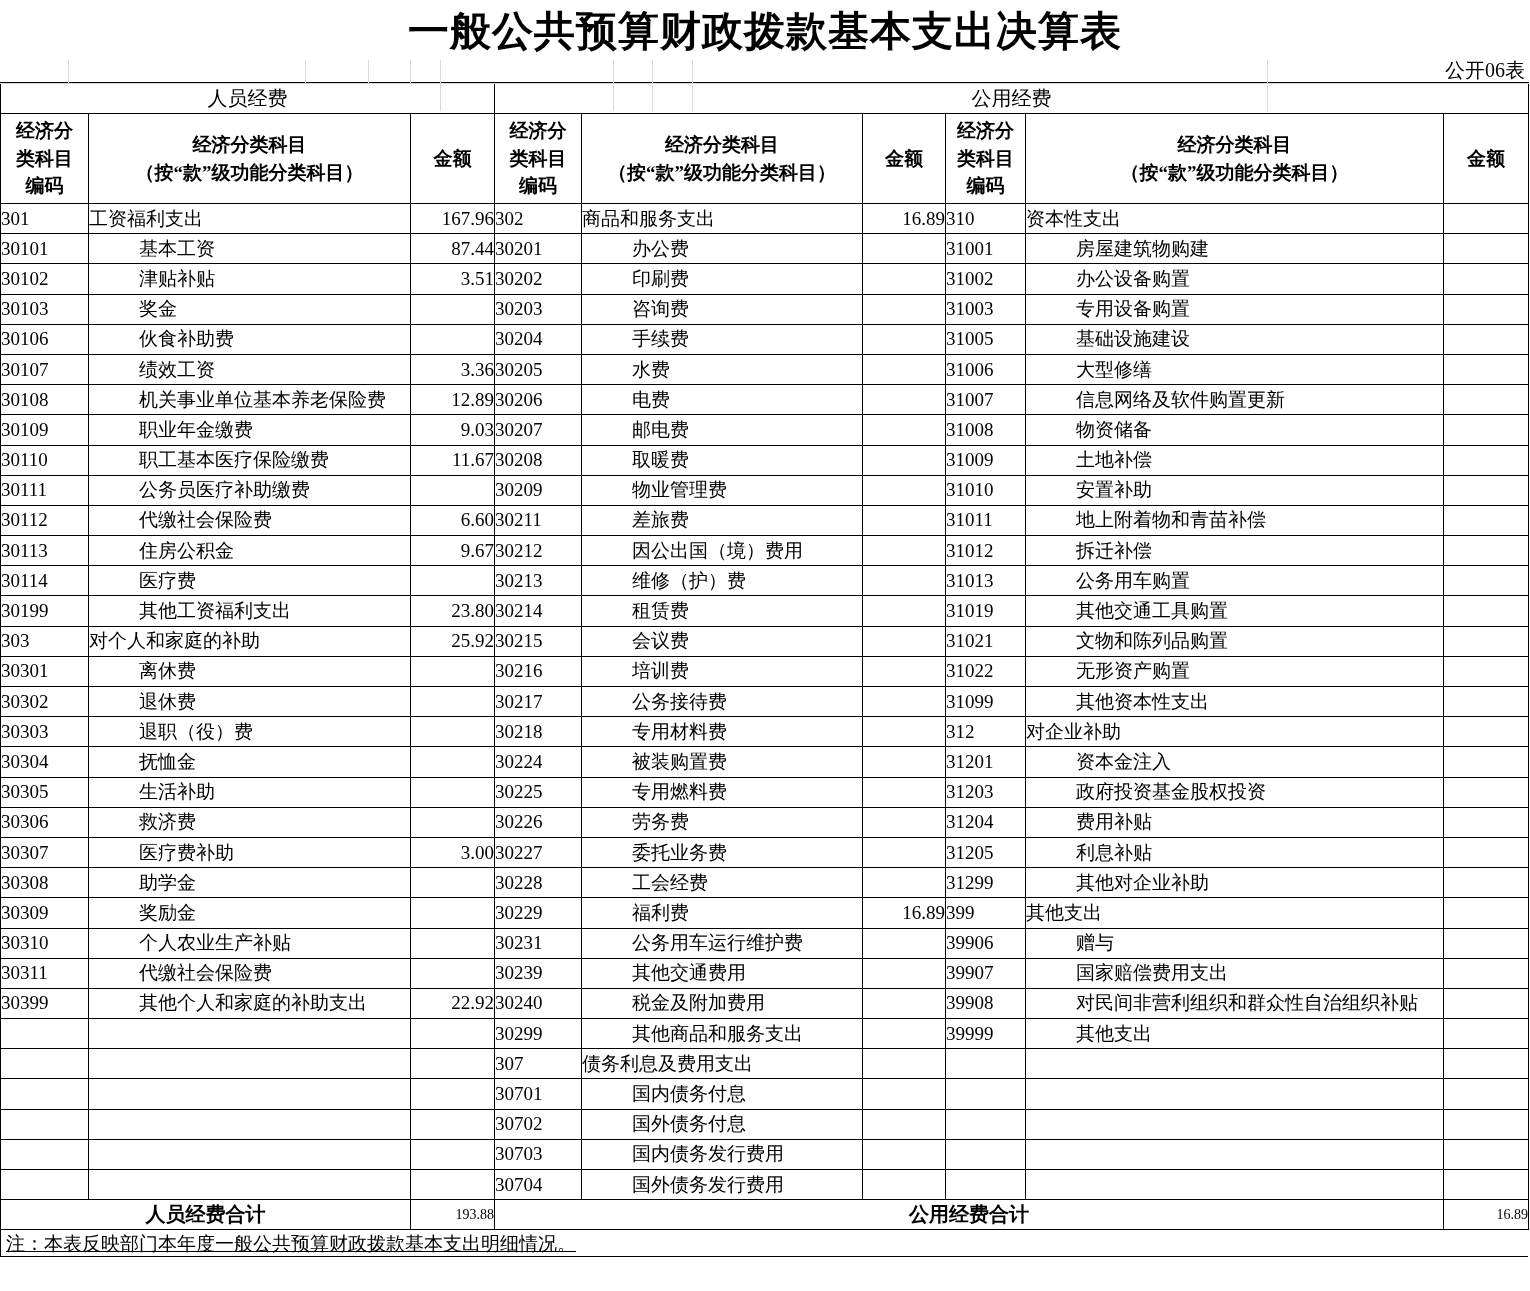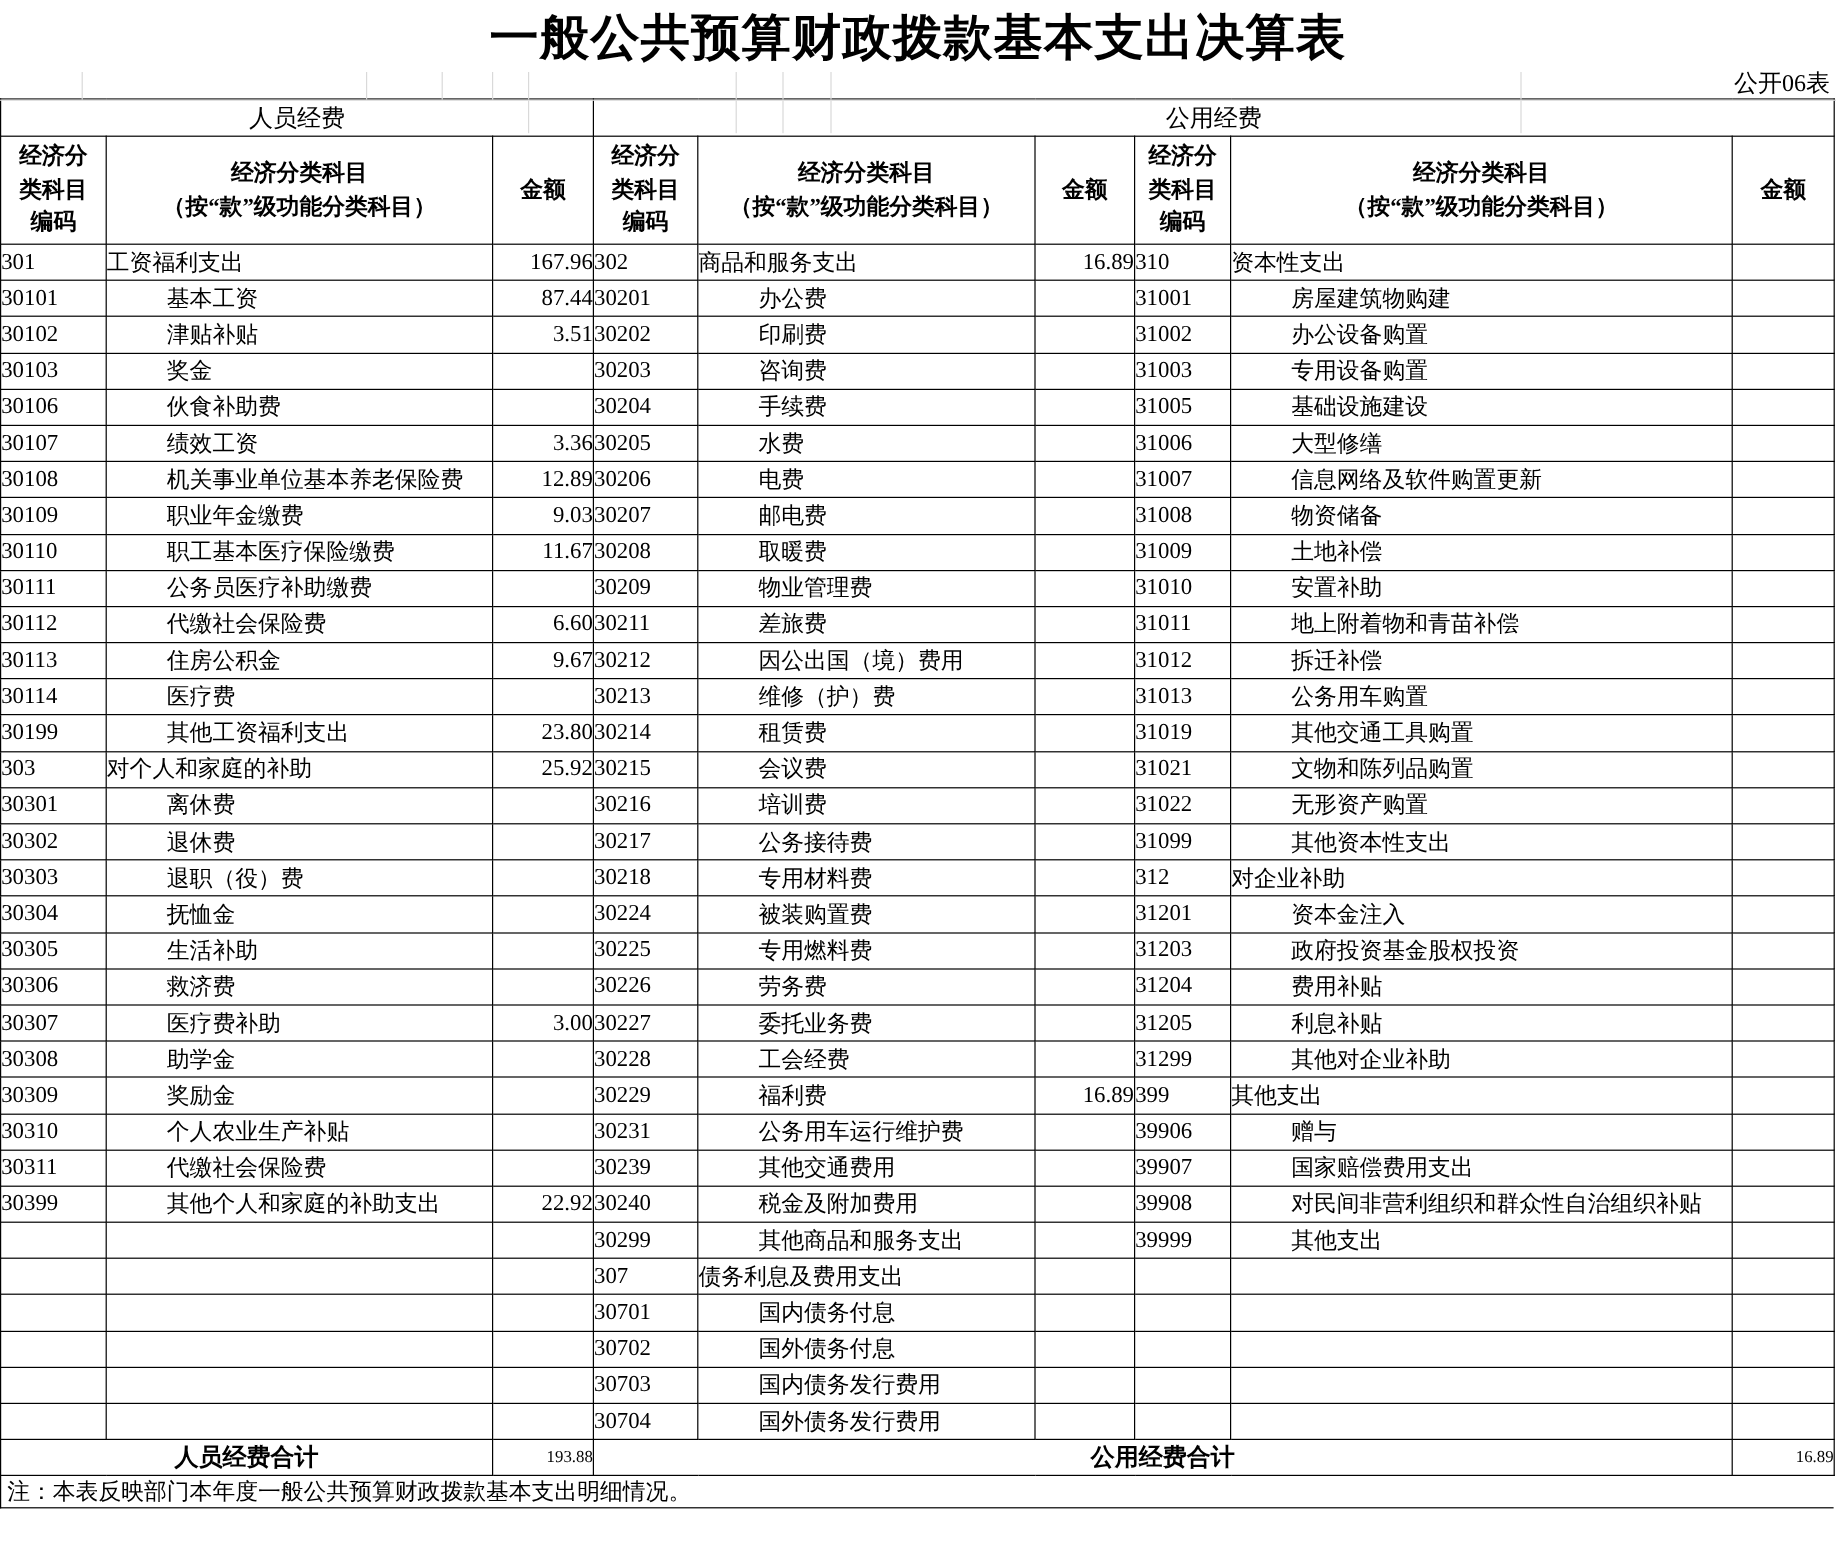--- a/index.html
+++ b/index.html
@@ -14,21 +14,21 @@
   .col-head th{height:89px;font-weight:bold;font-size:19px;text-align:center;
                white-space:pre-line;line-height:1.45;vertical-align:middle;}
   tbody td{height:29.2px;font-size:19px;white-space:nowrap;vertical-align:middle;}
   td.code{text-align:left;padding-left:5px;}
   td.name{text-align:left;padding-left:7px;}
   td.name.sub{padding-left:50px;}
   td.amt{text-align:right;padding-right:3px;}
   tfoot td{height:29px;font-size:14px;vertical-align:middle;}
   td.total-label{text-align:center;font-weight:bold;font-size:20px;}
   .note{width:1528px;box-sizing:border-box;height:27px;line-height:27px;font-size:19px;
-        padding-left:5px;border-left:1px solid #000;border-bottom:1px solid #000;}
+        padding-left:5px;border-left:1px solid #000;border-bottom:1px solid #000;text-decoration:underline;}
   
   .gl{position:absolute;background:#d9d9d9;width:1px;}
   .glh{position:absolute;background:#d9d9d9;height:1px;left:0;width:1530px;top:83px;}
 </style>
 </head>
 <body>
 
 <div class="page">
 
   <div class="title">一般公共预算财政拨款基本支出决算表</div>

